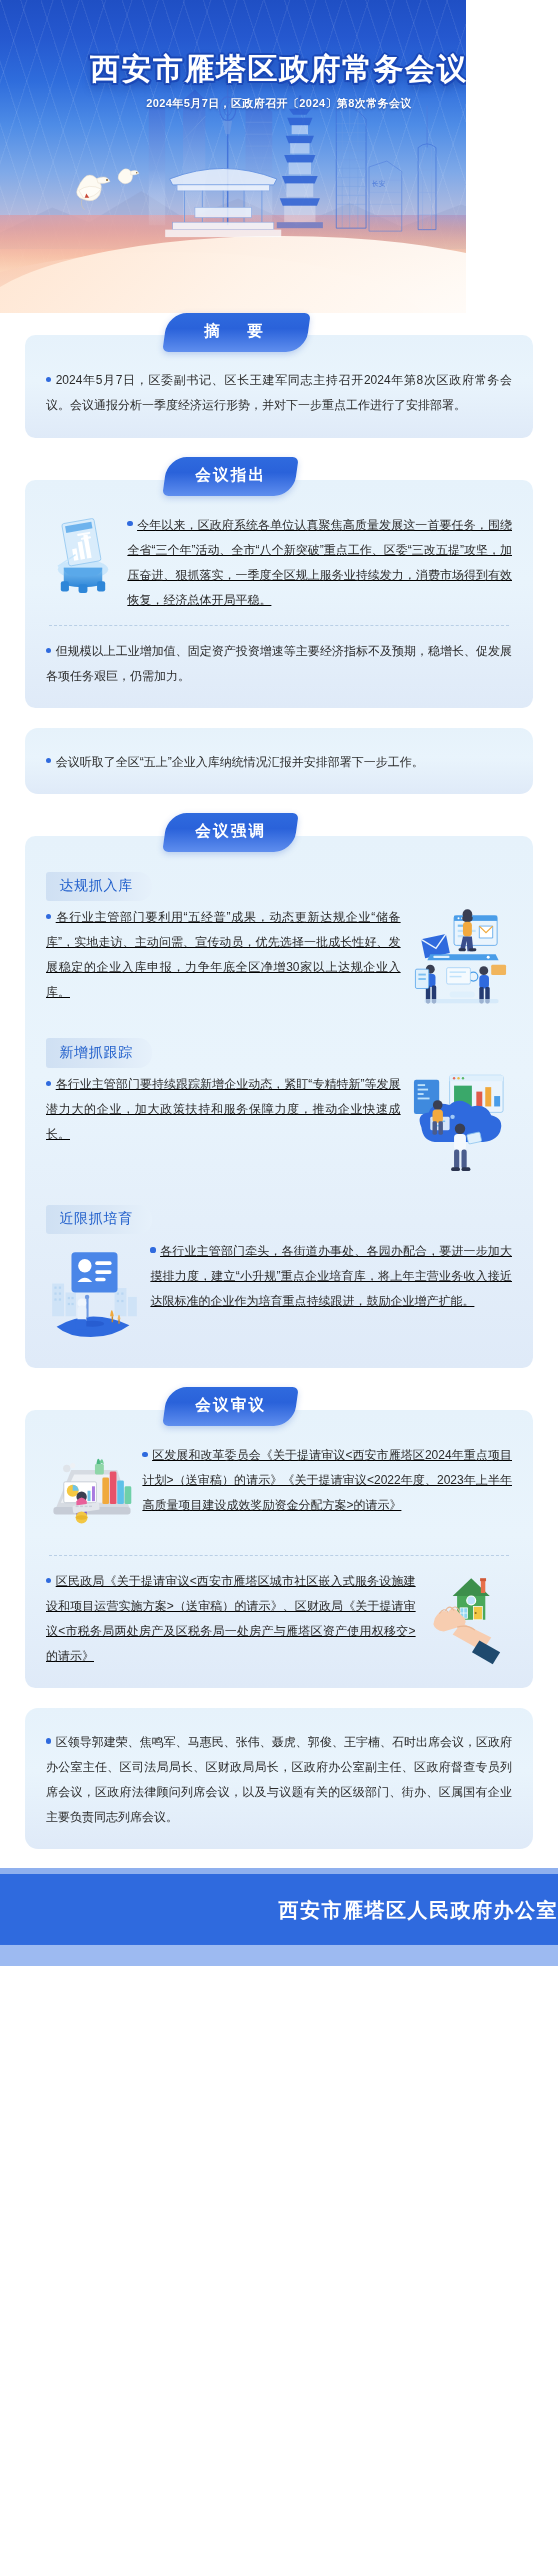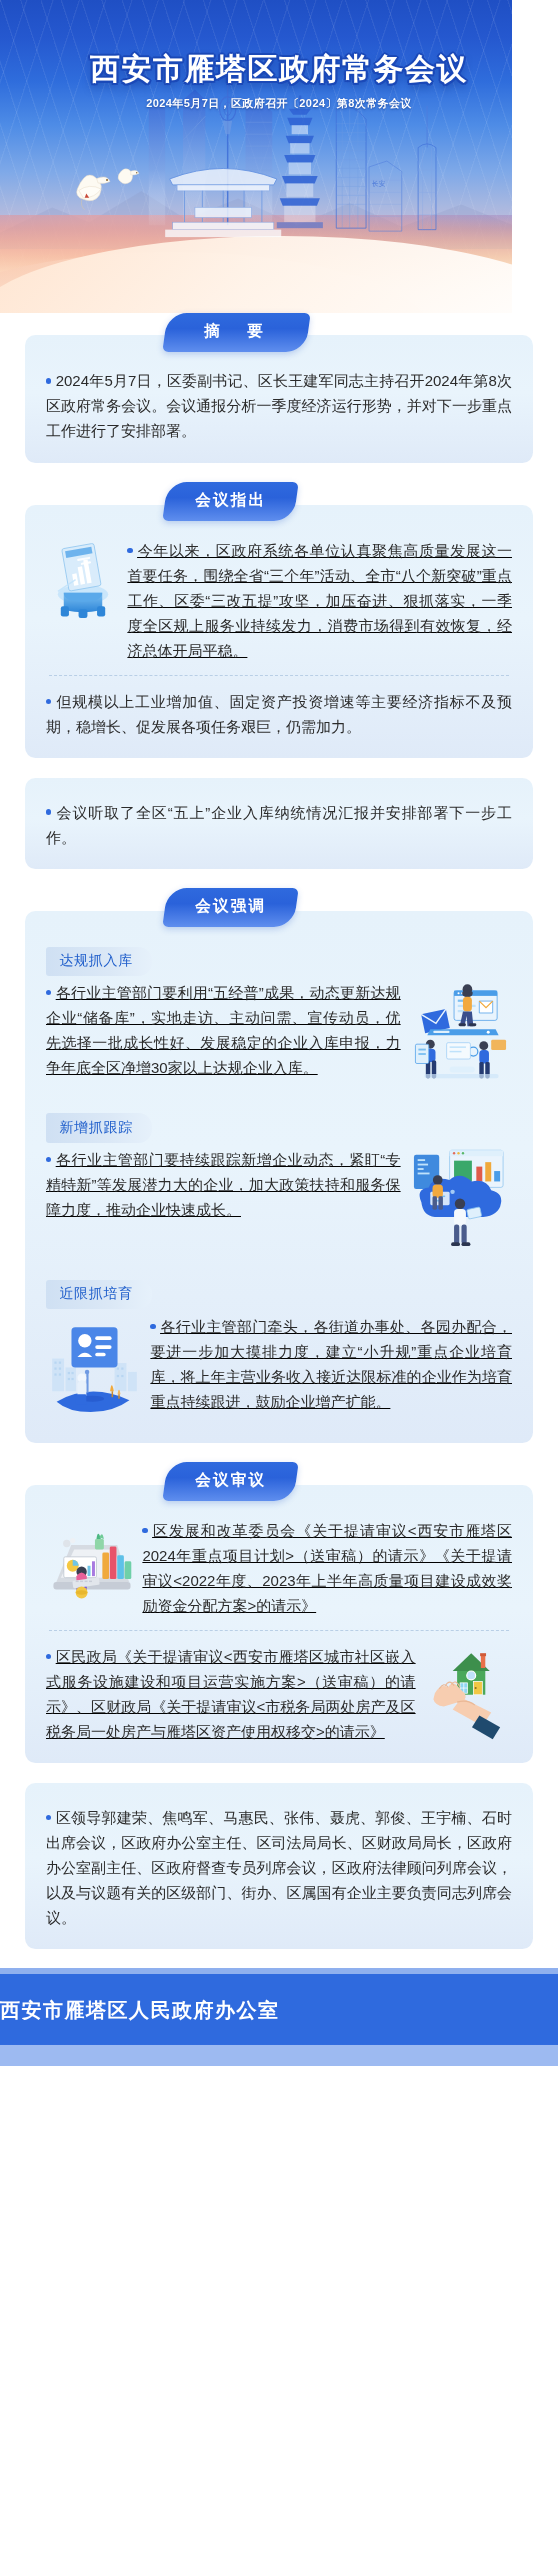--- a/index.html
+++ b/index.html
@@ -7,21 +7,21 @@
   body {
     font-family:"Liberation Sans","DejaVu Sans",sans-serif;
     background:#ffffff;
     width:558px;
     position:relative;
   }
 
   
   .hero {
     position:relative;
-    width:512px;
+    width:466px;
     height:313px;
     overflow:hidden;
     background:linear-gradient(180deg,
       #1f4fc4 0%,
       #2558cf 12%,
       #2f6ddc 26%,
       #4e8ce6 40%,
       #7fa9e8 55%,
       #a9b8e0 66%,
       #c6bcd8 74%,
@@ -137,25 +137,25 @@
   .badge.wide { padding-left:39px; padding-right:39px; letter-spacing:6px; }
 
   .card {
     position:relative;
     margin:-16.4px 25px 0 25px;
     padding:33px 21px 19.3px 21px;
     background:linear-gradient(180deg,#e6f2fb 0%,#e9f4fc 45%,#dfeaf8 100%);
     border-radius:10.4px;
     z-index:2;
   }
-  .card.plain { margin-top:0; padding-top:22px; }
+  .card.plain { margin-top:0; padding-top:22px;border-radius:13px; }
 
   .para {
     position:relative;
-    font-size:15px;
+    font-size:12px;
     line-height:25px;
     color:#2b2b2b;
     text-align:justify;
     text-indent:0;
   }
   .para .dot {
     display:inline-block;
     width:5.2px; height:5.2px;
     border-radius:50%;
     background:#2f6ade;
@@ -190,21 +190,21 @@
   }
   .sub-block { margin-bottom:15px; }
   .sub-block:last-child { margin-bottom:3px; }
 
   
   .footer {
     margin-top:14px;
     height:98px;
     position:relative;
     background:linear-gradient(180deg,#8fb0ee 0%,#8fb0ee 4%,#2f6ade 6%,#2f6ade 78%,#8fb0ee 80%,#9dbaf1 100%);
-    display:flex; align-items:center; justify-content:flex-start;
+    display:flex; align-items:center; justify-content:flex-end;
   }
   .footer .band-top { position:absolute; top:0; left:0; right:0; height:5.2px; background:#8fb0ee; }
   .footer .band-bot { position:absolute; bottom:0; left:0; right:0; height:21px; background:#9dbaf1; }
   .footer-text {
     position:relative;
     z-index:2;
     color:#ffffff;
     font-size:20px;
     font-weight:bold;
     letter-spacing:1.5px;

